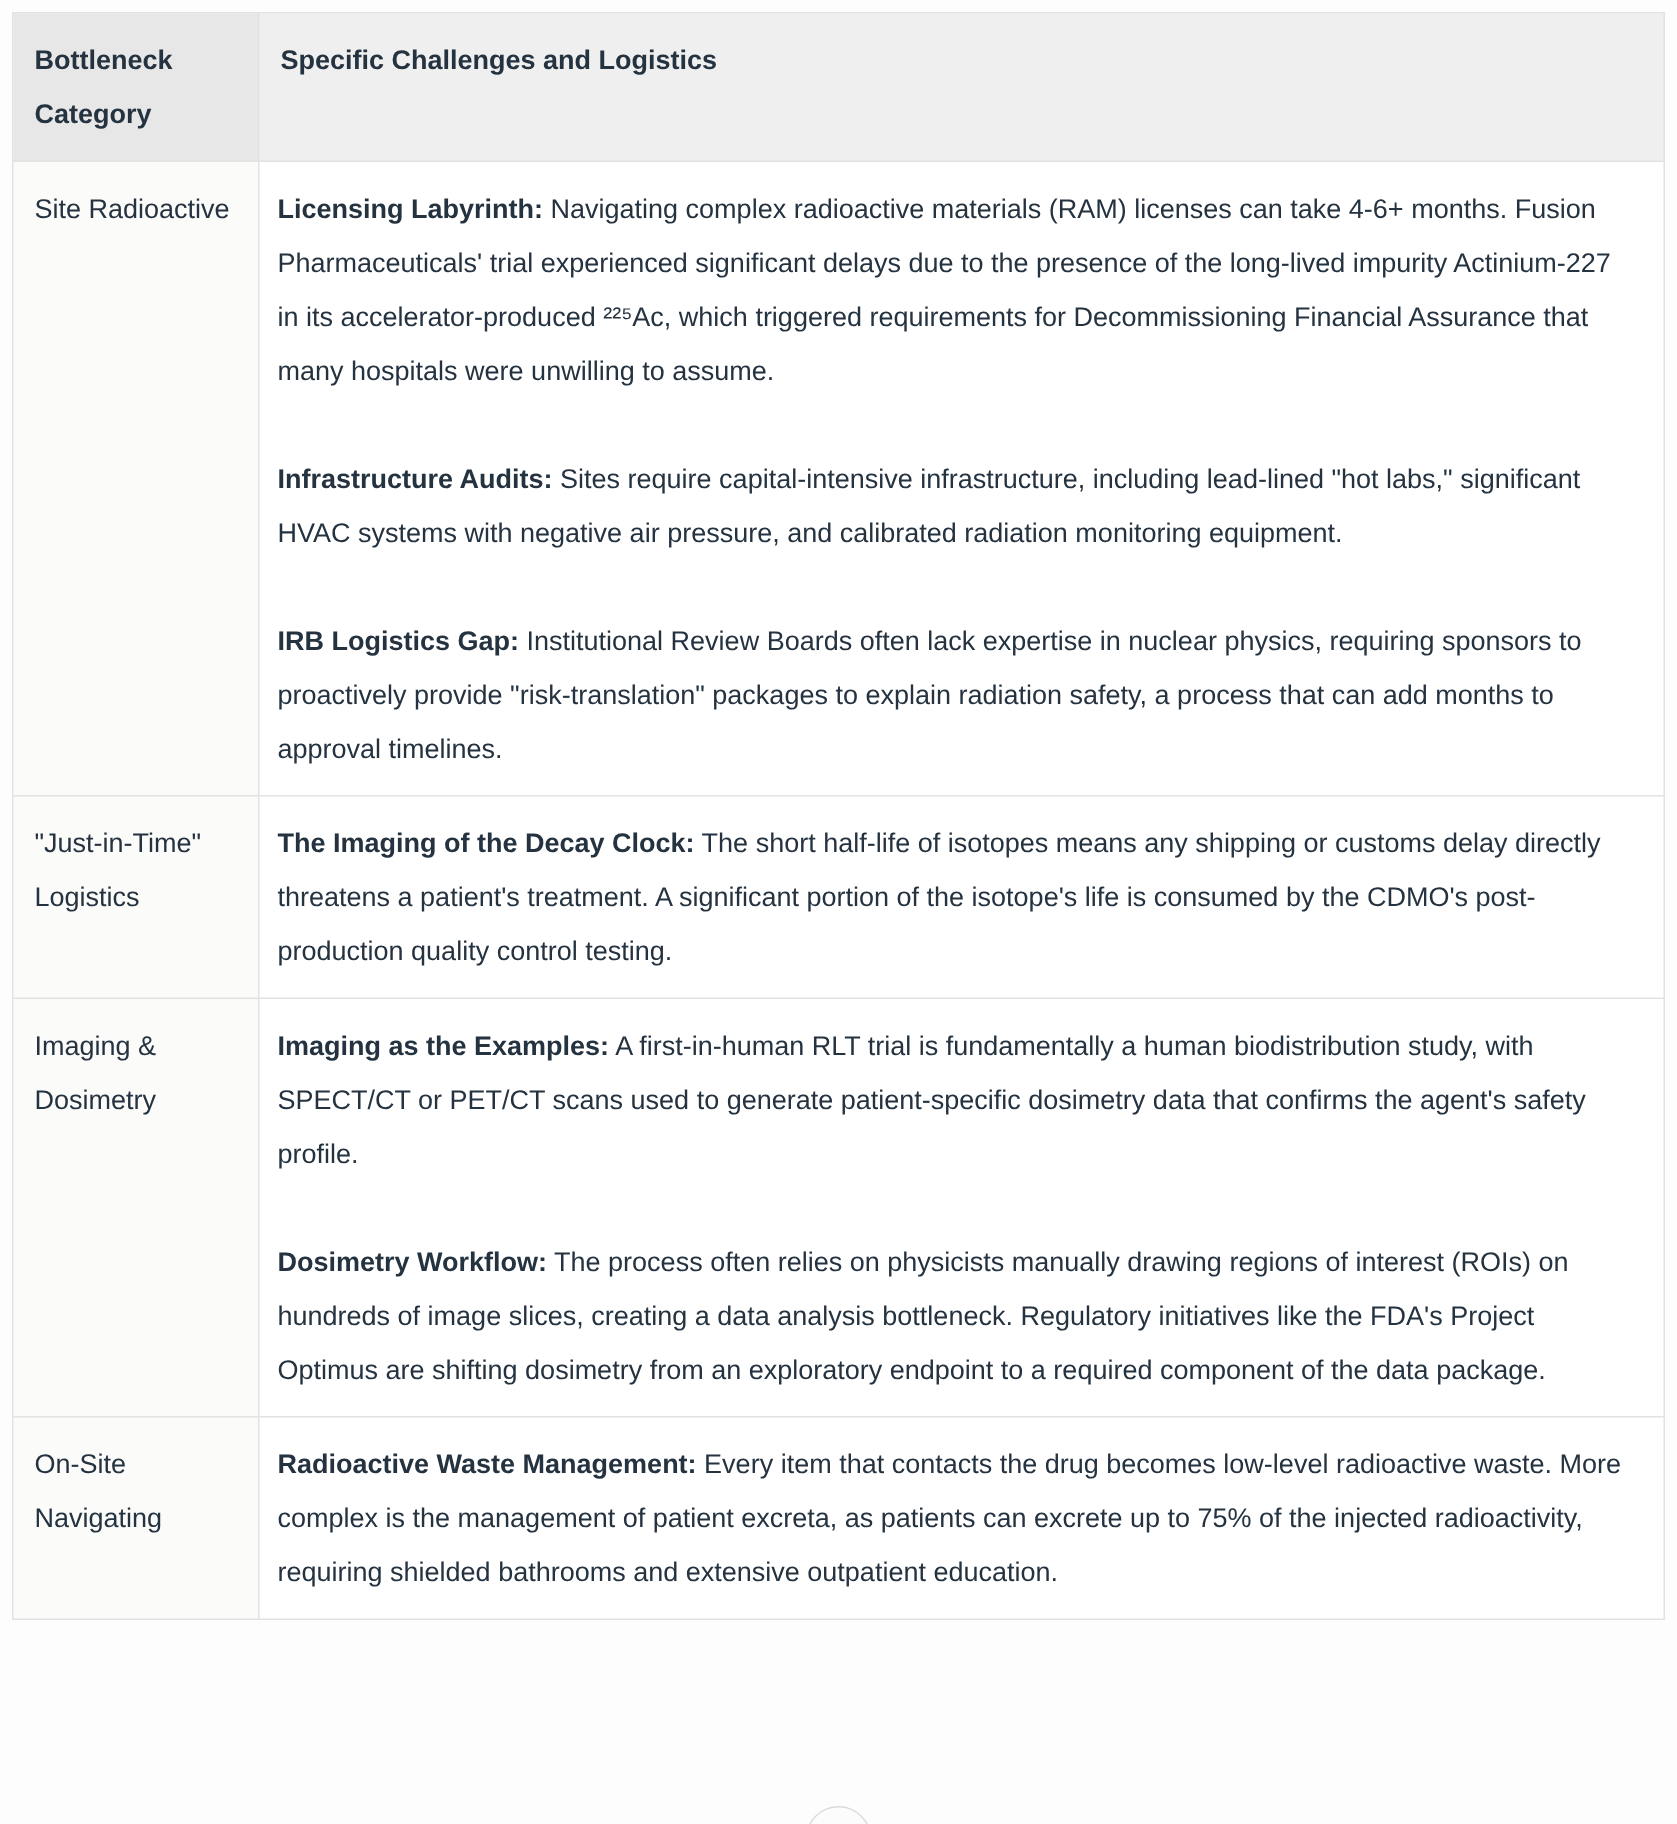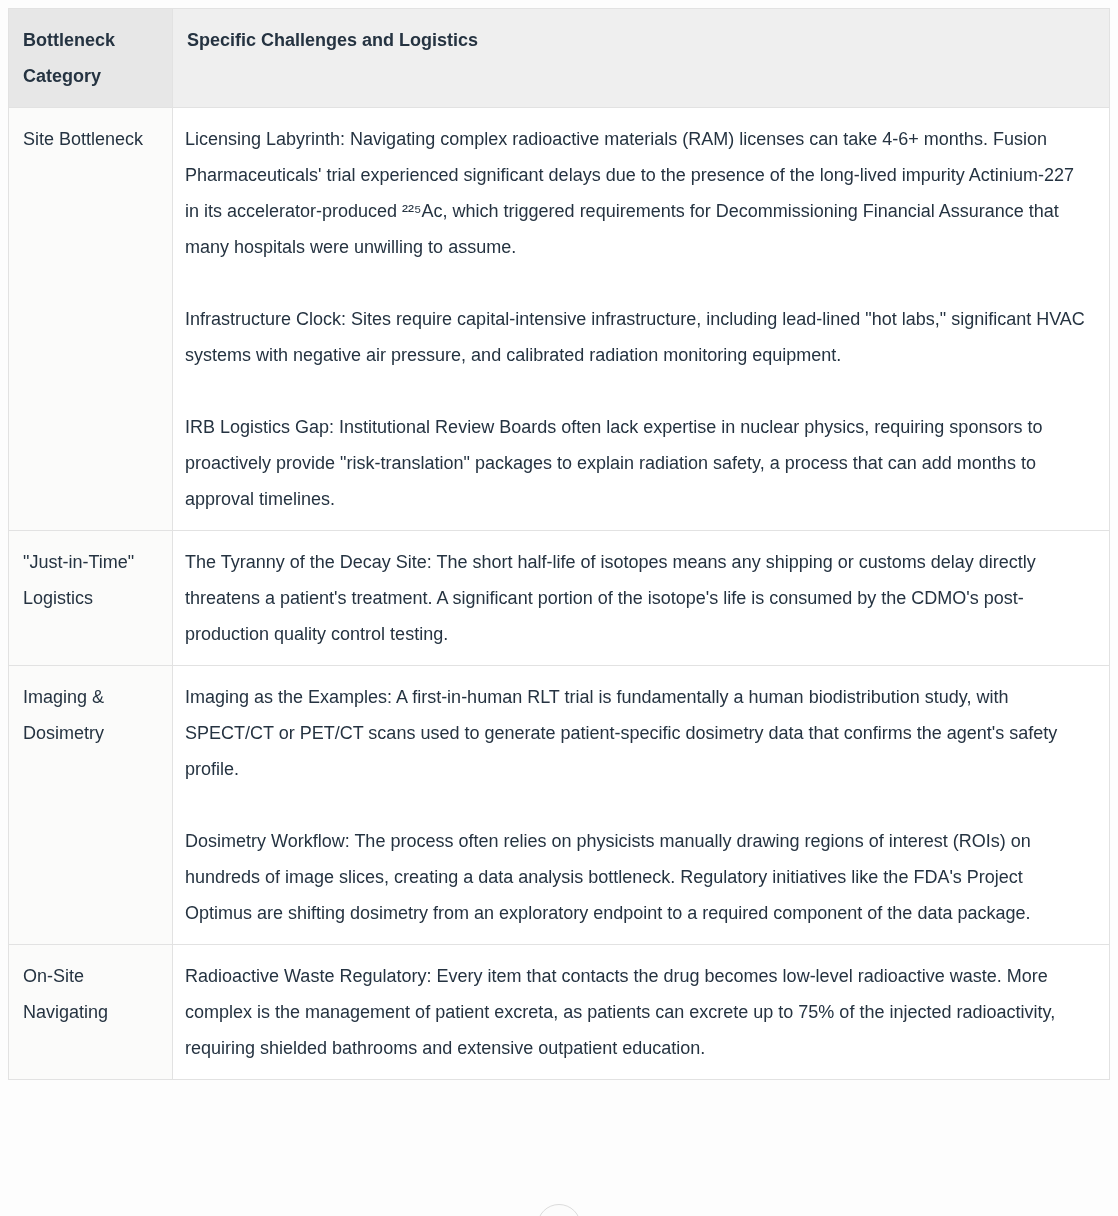--- a/index.html
+++ b/index.html
@@ -59,21 +59,21 @@
     background: var(--cell-bg);
     padding: 13px 18px 13px 12px;
   }
   td.det-cell p {
     margin: 0 0 36px 0;
   }
   td.det-cell p:last-child {
     margin-bottom: 0;
   }
   td.det-cell strong {
-    font-weight: normal;
+    font-weight: bold;
   }
   .floating-partial {
     position: absolute;
     left: 50%;
     transform: translateX(-50%);
     bottom: -32px;
     width: 44px;
     height: 44px;
     border-radius: 50%;
     background: #fcfcfc;
@@ -88,47 +88,47 @@
   <table class="bottleneck">
     <thead>
       <tr>
         <th class="col-category">Bottleneck Category</th>
         <th class="col-details">Specific Challenges and Logistics</th>
       </tr>
     </thead>
     <tbody>
 
       <tr>
-        <td class="cat-cell">Site Bottleneck</td>
+        <td class="cat-cell">Site Radioactive</td>
         <td class="det-cell">
           <p><strong>Licensing Labyrinth:</strong><span> Navigating complex radioactive materials (RAM) licenses can take 4-6+ months. Fusion Pharmaceuticals' trial experienced significant delays due to the presence of the long-lived impurity Actinium-227 in its accelerator-produced ²²⁵Ac, which triggered requirements for Decommissioning Financial Assurance that many hospitals were unwilling to assume.</span></p>
-          <p><strong>Infrastructure Clock:</strong><span> Sites require capital-intensive infrastructure, including lead-lined "hot labs," significant HVAC systems with negative air pressure, and calibrated radiation monitoring equipment.</span></p>
+          <p><strong>Infrastructure Audits:</strong><span> Sites require capital-intensive infrastructure, including lead-lined "hot labs," significant HVAC systems with negative air pressure, and calibrated radiation monitoring equipment.</span></p>
           <p><strong>IRB Logistics Gap:</strong><span> Institutional Review Boards often lack expertise in nuclear physics, requiring sponsors to proactively provide "risk-translation" packages to explain radiation safety, a process that can add months to approval timelines.</span></p>
         </td>
       </tr>
 
       <tr>
         <td class="cat-cell">"Just-in-Time" Logistics</td>
         <td class="det-cell">
-          <p><strong>The Tyranny of the Decay Site:</strong><span> The short half-life of isotopes means any shipping or customs delay directly threatens a patient's treatment. A significant portion of the isotope's life is consumed by the CDMO's post-production quality control testing.</span></p>
+          <p><strong>The Imaging of the Decay Clock:</strong><span> The short half-life of isotopes means any shipping or customs delay directly threatens a patient's treatment. A significant portion of the isotope's life is consumed by the CDMO's post-production quality control testing.</span></p>
         </td>
       </tr>
 
       <tr>
         <td class="cat-cell">Imaging &amp; Dosimetry</td>
         <td class="det-cell">
           <p><strong>Imaging as the Examples:</strong><span> A first-in-human RLT trial is fundamentally a human biodistribution study, with SPECT/CT or PET/CT scans used to generate patient-specific dosimetry data that confirms the agent's safety profile.</span></p>
           <p><strong>Dosimetry Workflow:</strong><span> The process often relies on physicists manually drawing regions of interest (ROIs) on hundreds of image slices, creating a data analysis bottleneck. Regulatory initiatives like the FDA's Project Optimus are shifting dosimetry from an exploratory endpoint to a required component of the data package.</span></p>
         </td>
       </tr>
 
       <tr>
         <td class="cat-cell">On-Site Navigating</td>
         <td class="det-cell">
-          <p><strong>Radioactive Waste Regulatory:</strong><span> Every item that contacts the drug becomes low-level radioactive waste. More complex is the management of patient excreta, as patients can excrete up to 75% of the injected radioactivity, requiring shielded bathrooms and extensive outpatient education.</span></p>
+          <p><strong>Radioactive Waste Management:</strong><span> Every item that contacts the drug becomes low-level radioactive waste. More complex is the management of patient excreta, as patients can excrete up to 75% of the injected radioactivity, requiring shielded bathrooms and extensive outpatient education.</span></p>
         </td>
       </tr>
 
     </tbody>
   </table>
 
   <div class="floating-partial"></div>
 
 </div>
 

